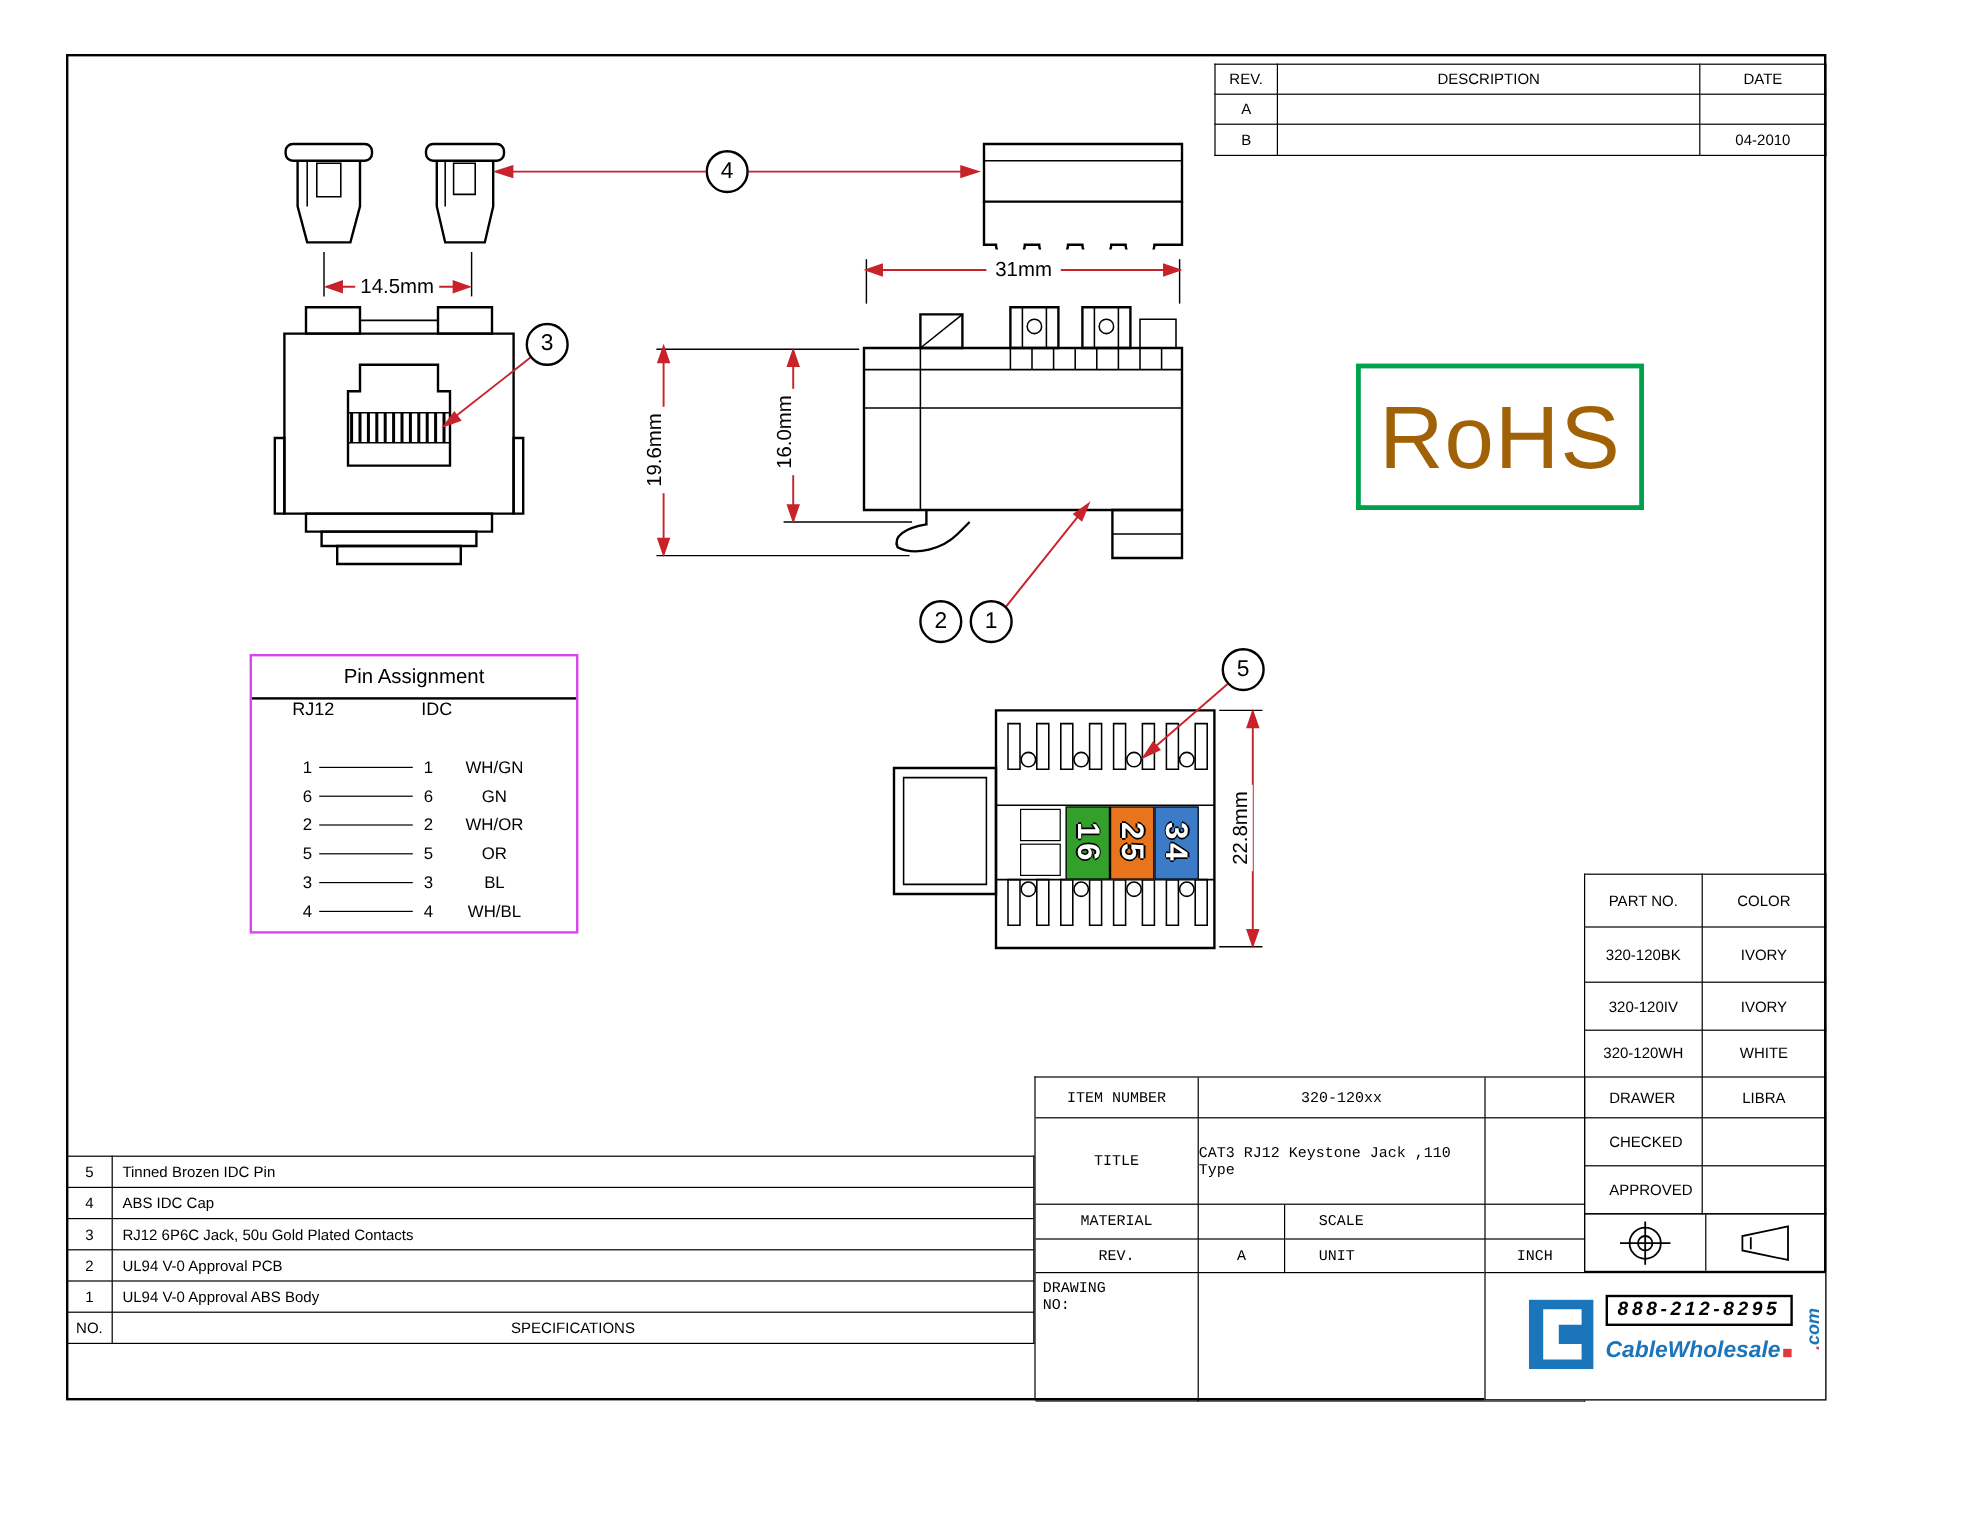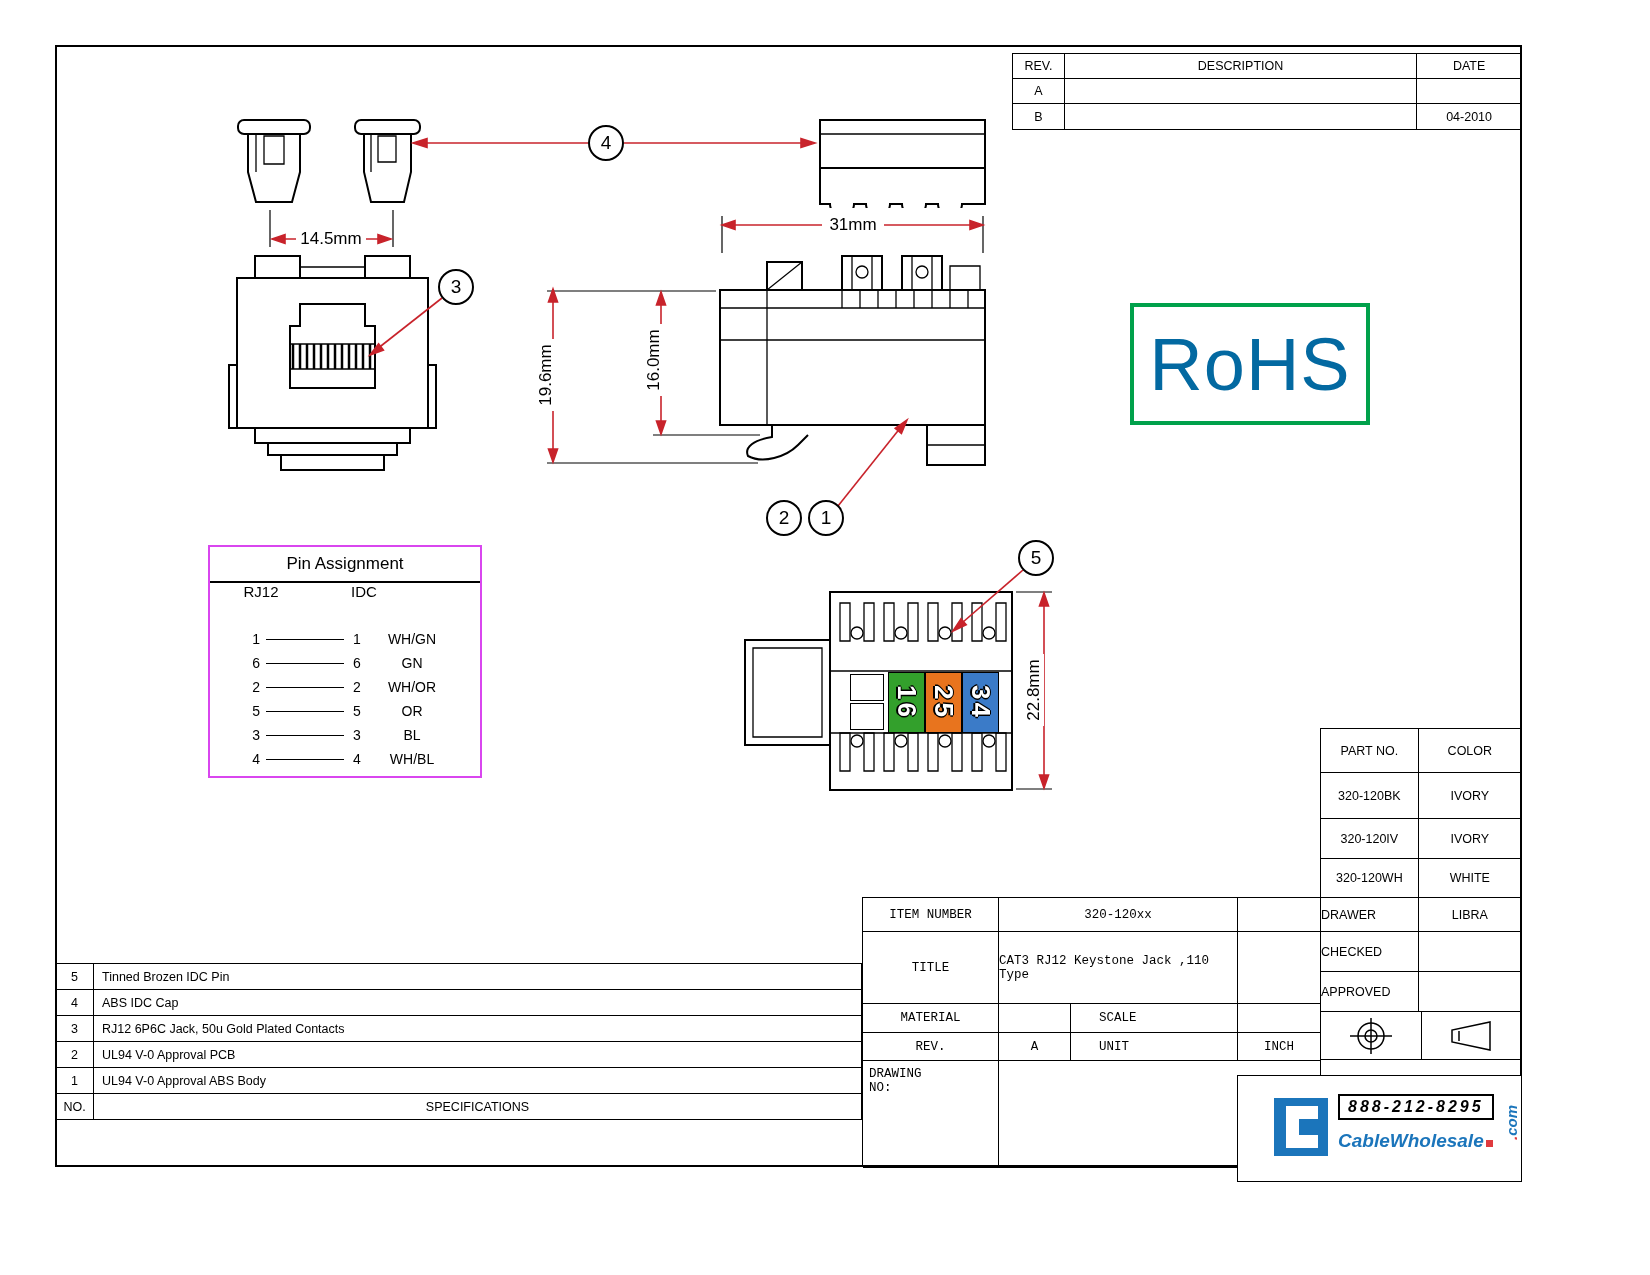--- a/index.html
+++ b/index.html
@@ -11,39 +11,39 @@
 
   #border-frame { left:55px; top:45px; width:1467px; height:1122px; border:2.5px solid #000; }
 
   table { border-collapse:collapse; }
   td, th { border:1.5px solid #000; font-size:12.5px; font-weight:normal; text-align:center; vertical-align:middle; }
 
   #rev-table { left:1012px; top:53px; width:510px; }
   #bom-table { left:55px; top:963px; width:807px; }
   #bom-table td.spec { text-align:left; padding-left:8px; }
   #part-table { left:1320px; top:728px; width:202px; }
-  #part-table td.lbl-left { text-align:left; padding-left:0; }
+  #part-table td.lbl-left { text-align:left; padding-left:20px; }
 
   #title-block { left:862px; top:897px; width:458px; height:270px; display:grid;
     grid-template-columns:136px 72px 167px 83px; grid-template-rows:34px 72px 29px 28px 107px;
     border-left:1.5px solid #000; border-top:1.5px solid #000;font-family:Liberation Mono, monospace; }
   #title-block > div { border-right:1.5px solid #000; border-bottom:1.5px solid #000;
     display:flex; align-items:center; justify-content:center; font-size:12.5px; }
   #title-block > div.left-pad { justify-content:flex-start; padding-left:28px; }
   #title-block > div.topleft { justify-content:flex-start; align-items:flex-start; padding:6px; }
 
   .callout { width:36px; height:36px; border:2.5px solid #000; border-radius:50%; background:#fff;
     display:flex; align-items:center; justify-content:center; font-size:19px; z-index:6; }
 
   .dim-label { font-size:17px; background:#fff; text-align:center; line-height:20px; height:20px; z-index:5; }
   .dim-label.rot { transform:rotate(-90deg); }
 
   #rohs-badge { left:1130px; top:303px; width:240px; height:122px; border:4px solid #00a14b;
     display:flex; align-items:center; justify-content:center; }
-  #rohs-badge span { color:#0369a1; font-size:74px; letter-spacing:1px; }
+  #rohs-badge span { color:#a16207; font-size:74px; letter-spacing:1px; }
 
   #pin-panel { left:208px; top:545px; width:274px; height:233px; border:2px solid #d946ef; }
   #pin-title { height:36px; border-bottom:2px solid #000; display:flex; align-items:center; justify-content:center; font-size:17px; }
   #pin-headers { display:flex; height:30px; align-items:flex-start; font-size:15px; }
   #pin-headers .h1 { margin-left:28px; width:46px; text-align:center; }
   #pin-headers .h2 { margin-left:60px; width:40px; text-align:center; }
   .pin-row { display:flex; align-items:center; height:24px; padding-left:34px; font-size:14px; }
   .pin-row .n1 { width:16px; text-align:right; }
   .pin-row .pline { width:78px; border-top:1.5px solid #000; margin:0 6px; }
   .pin-row .n2 { width:14px; text-align:center; }
@@ -51,21 +51,21 @@
 
   .punch-cell { border:1.5px solid #000; display:flex; align-items:center; justify-content:center; z-index:4; }
   .punch-text { transform:rotate(90deg); font-size:26px; font-weight:bold; letter-spacing:3px; color:#fff;
     text-shadow:-1.5px 0 #000, 1.5px 0 #000, 0 -1.5px #000, 0 1.5px #000; }
   .wsq { background:#fff; border:1.5px solid #000; z-index:4; }
 
   #proj-box { left:1320px; top:1011px; width:202px; height:49px; border:1.5px solid #000; display:flex; }
   #proj-box .half { flex:1; display:flex; align-items:center; justify-content:center; }
   #proj-box .half + .half { border-left:1.5px solid #000; }
 
-  #logo-box { left:1237px; top:1060px; width:285px; height:107px; border:1.5px solid #000; background:#fff;margin-top:15px; }
+  #logo-box { left:1237px; top:1060px; width:285px; height:107px; border:1.5px solid #000; background:#fff; }
   #logo-c { position:absolute; left:36px; top:22px; }
   #logo-phone { position:absolute; left:100px; top:18px; border:2px solid #000; padding:2px 8px;
     font-size:16px; font-style:italic; font-weight:bold; letter-spacing:3px; }
   #logo-company { position:absolute; left:100px; top:54px; font-size:19px; font-weight:bold; font-style:italic; color:#1b75bb; }
   #logo-dot-sq { display:inline-block; width:7px; height:7px; background:#e03a3e; margin-left:2px; }
   #logo-com-vert { position:absolute; right:-8px; top:38px; transform:rotate(-90deg);
     font-size:15px; font-weight:bold; font-style:italic; color:#1b75bb; }
   #logo-com-vert .red { color:#e03a3e; }
 
   .lineart { fill:none; stroke:#000; stroke-width:2; }

